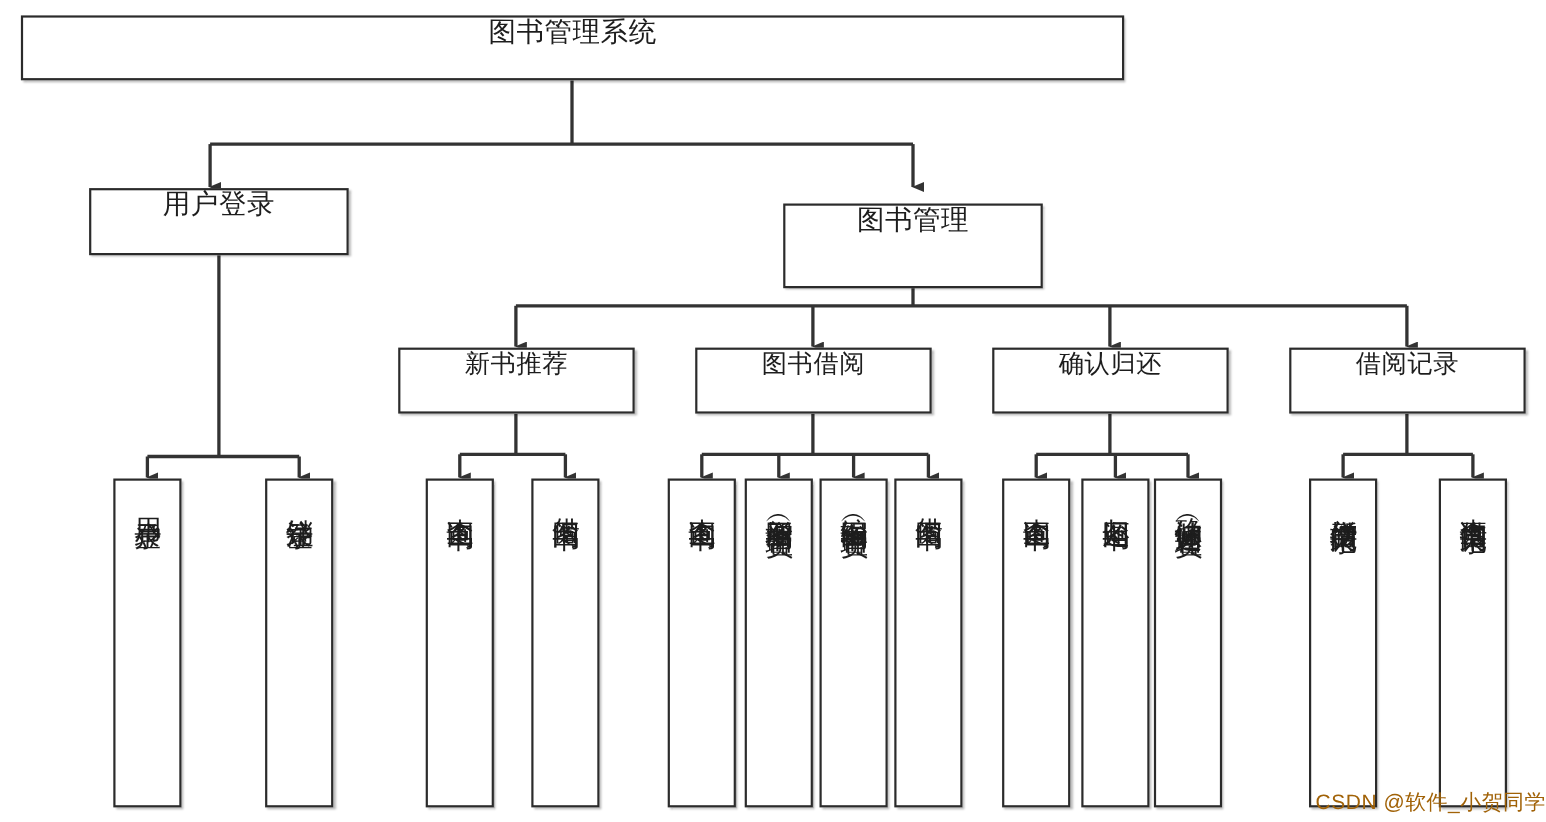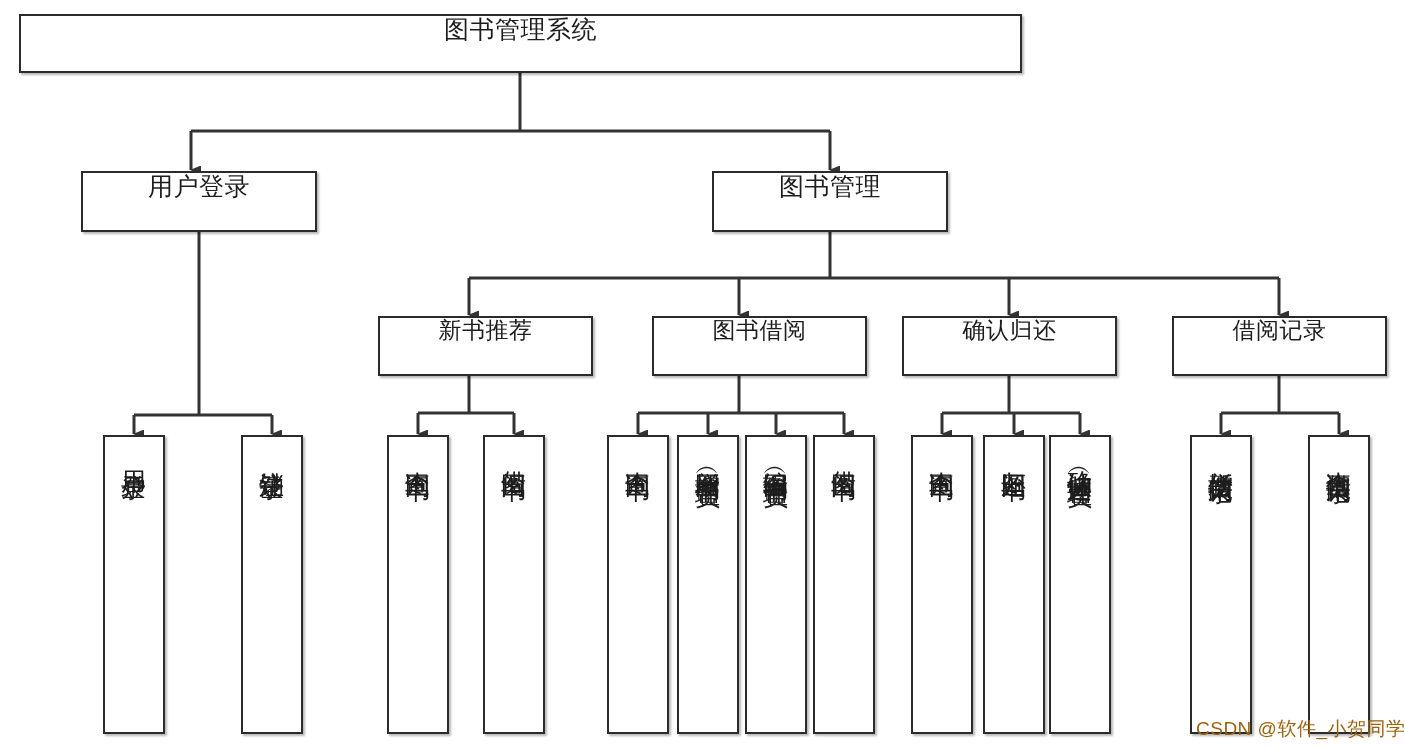--- a/index.html
+++ b/index.html
@@ -116,28 +116,28 @@
       </g>
   </svg>
 
   <div class="node-box horizontal level-1" style="left: 19px; top: 14px; width: 1003px; height: 59px;">
     <span class="node-label">图书管理系统</span>
   </div>
 
   <div class="node-box horizontal level-1" style="left: 81px; top: 171px; width: 236px; height: 61px;">
     <span class="node-label">用户登录</span>
   </div>
-  <div class="node-box horizontal level-1" style="left: 712px; top: 171px; width: 236px; height: 61px;">
+  <div class="node-box horizontal level-1" style="left: 712px; top: 185px; width: 236px; height: 77px;">
     <span class="node-label">图书管理</span>
   </div>
 
-  <div class="node-box horizontal" style="left: 362px; top: 316px; width: 215px; height: 60px; margin-left: 16px;">
+  <div class="node-box horizontal" style="left: 362px; top: 316px; width: 215px; height: 60px;">
     <span class="node-label">新书推荐</span>
   </div>
-  <div class="node-box horizontal" style="left: 652px; top: 316px; width: 215px; height: 60px;">
+  <div class="node-box horizontal" style="left: 632px; top: 316px; width: 215px; height: 60px;">
     <span class="node-label">图书借阅</span>
   </div>
   <div class="node-box horizontal" style="left: 902px; top: 316px; width: 215px; height: 60px;">
     <span class="node-label">确认归还</span>
   </div>
   <div class="node-box horizontal" style="left: 1172px; top: 316px; width: 215px; height: 60px;">
     <span class="node-label">借阅记录</span>
   </div>
 
   <div class="node-box vertical" style="left: 103px; top: 435px; width: 62px; height: 299px;">

